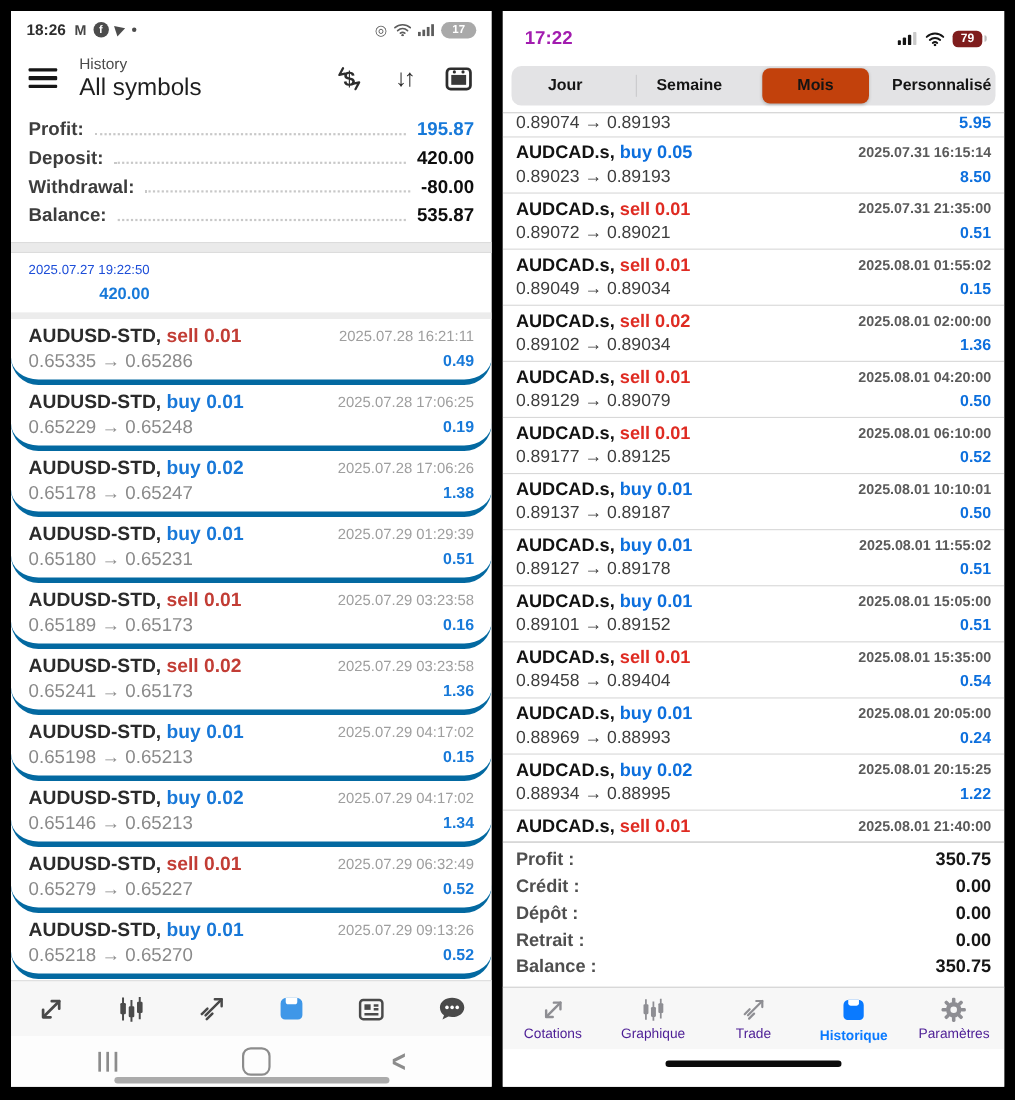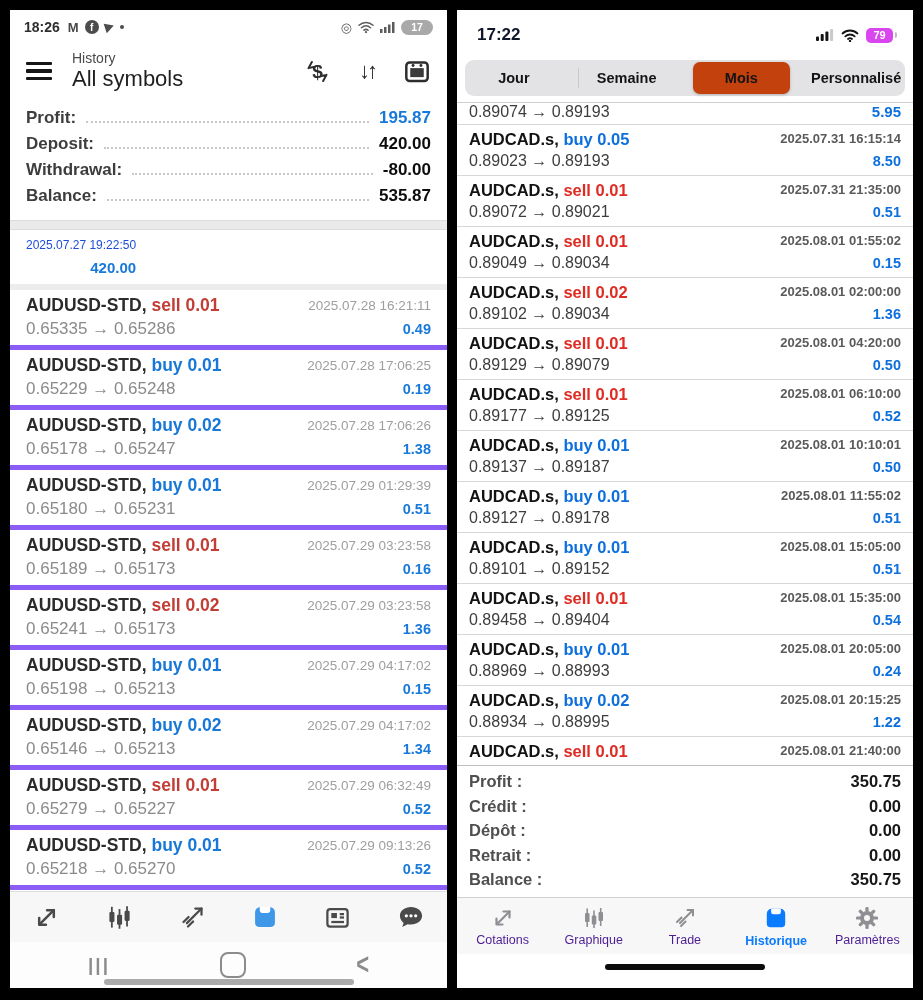--- a/index.html
+++ b/index.html
@@ -37,44 +37,44 @@
 
   .sep-band{height:8px;background:#eaeaea;border-top:1px solid #dcdcdc;border-bottom:1px solid #dcdcdc;}
 
   .a-list{flex:1;overflow:hidden;}
   .balance-card{padding:8px 16px 8px;border-bottom:6px solid #ececec;display:flex;}
   .balance-card .lbl{font-size:18px;font-weight:bold;color:#2b2b2b;flex:1;}
   .balance-card .rcol{text-align:right;}
   .bal-date{font-size:12px;color:#1d4ed8;}
   .bal-amt{font-size:15px;font-weight:bold;color:#1779d9;margin-top:7px;}
 
-  .trade{padding:5px 16px 6px;border-bottom:5px solid #8b5cf6;display:flex;}
+  .trade{padding:5px 16px 6px;border-bottom:5px solid #0369a1;display:flex;border-radius:25px;}
   .t-left{flex:1;}
   .t-line1{font-size:17.5px;font-weight:bold;color:#2b2b2b;line-height:21px;white-space:nowrap;}
   .t-line1 .side.sell{color:#c23d35;}
   .t-line1 .side.buy{color:#1878d8;}
   .t-prices{font-size:17px;color:#8a8a8a;margin-top:3px;line-height:20px;white-space:nowrap;}
   .t-right{text-align:right;}
   .t-date{font-size:13.5px;color:#9e9e9e;line-height:21px;white-space:nowrap;}
   .t-profit{font-size:14.5px;font-weight:bold;color:#1779d9;margin-top:5px;}
 
   .a-nav{height:50px;background:#f7f7f7;border-top:1px solid #ddd;display:flex;align-items:center;justify-content:space-around;flex-shrink:0;}
   .a-nav .nicon{width:30px;height:30px;display:flex;align-items:center;justify-content:center;cursor:pointer;}
 
   .android-bar{height:46px;background:#fdfdfd;display:flex;align-items:center;justify-content:space-between;padding:0 78px;position:relative;flex-shrink:0;}
   .and-recents{font-size:19px;color:#8c8c8c;letter-spacing:2px;font-weight:bold;}
   .and-home{width:22px;height:22px;border:2.5px solid #8c8c8c;border-radius:8px;}
   .and-back{font-size:22px;color:#8c8c8c;font-weight:bold;transform:scaleY(1.3);}
   .and-pill{position:absolute;left:50%;transform:translateX(-50%);bottom:3px;width:250px;height:6px;border-radius:3px;background:#ababab;}
 
   
   .i-status{height:38px;display:flex;align-items:center;padding:6px 20px 0;}
-  .i-time{font-size:17px;font-weight:bold;color:#0f172a;}
+  .i-time{font-size:17px;font-weight:bold;color:#a21caf;}
   .i-right{margin-left:auto;display:flex;align-items:center;gap:7px;}
-  .i-batt{background:#d946ef;color:#fff;border-radius:5px;min-width:27px;height:15px;font-size:11px;font-weight:bold;display:flex;align-items:center;justify-content:center;position:relative;}
+  .i-batt{background:#7f1d1d;color:#fff;border-radius:5px;min-width:27px;height:15px;font-size:11px;font-weight:bold;display:flex;align-items:center;justify-content:center;position:relative;}
   .i-batt::after{content:"";position:absolute;right:-4px;top:4.5px;width:2.5px;height:6px;background:#bdbdbd;border-radius:0 2px 2px 0;}
 
   .segmented{margin:6px 8px 6px;background:#e3e3e5;border-radius:9px;display:flex;align-items:stretch;height:36px;font-size:14.5px;font-weight:bold;color:#141414;gap:15px;}
   .seg{flex:1;display:flex;align-items:center;justify-content:center;cursor:pointer;position:relative;}
   .seg.divider::before{content:"";position:absolute;left:0;top:8px;bottom:8px;width:1px;background:#c9c9cb;}
   .seg.active{background:#c2410c;border-radius:7px;margin:2px;box-shadow:0 1px 3px rgba(0,0,0,.22);}
 
   .r-list{flex:1;overflow:hidden;border-top:1px solid #cfcfcf;}
   .partial-row{display:flex;justify-content:space-between;align-items:baseline;padding:0 12px 3px;border-bottom:1px solid #d8d8d8;}
   .partial-prices{font-size:16px;color:#3d3d3d;}

